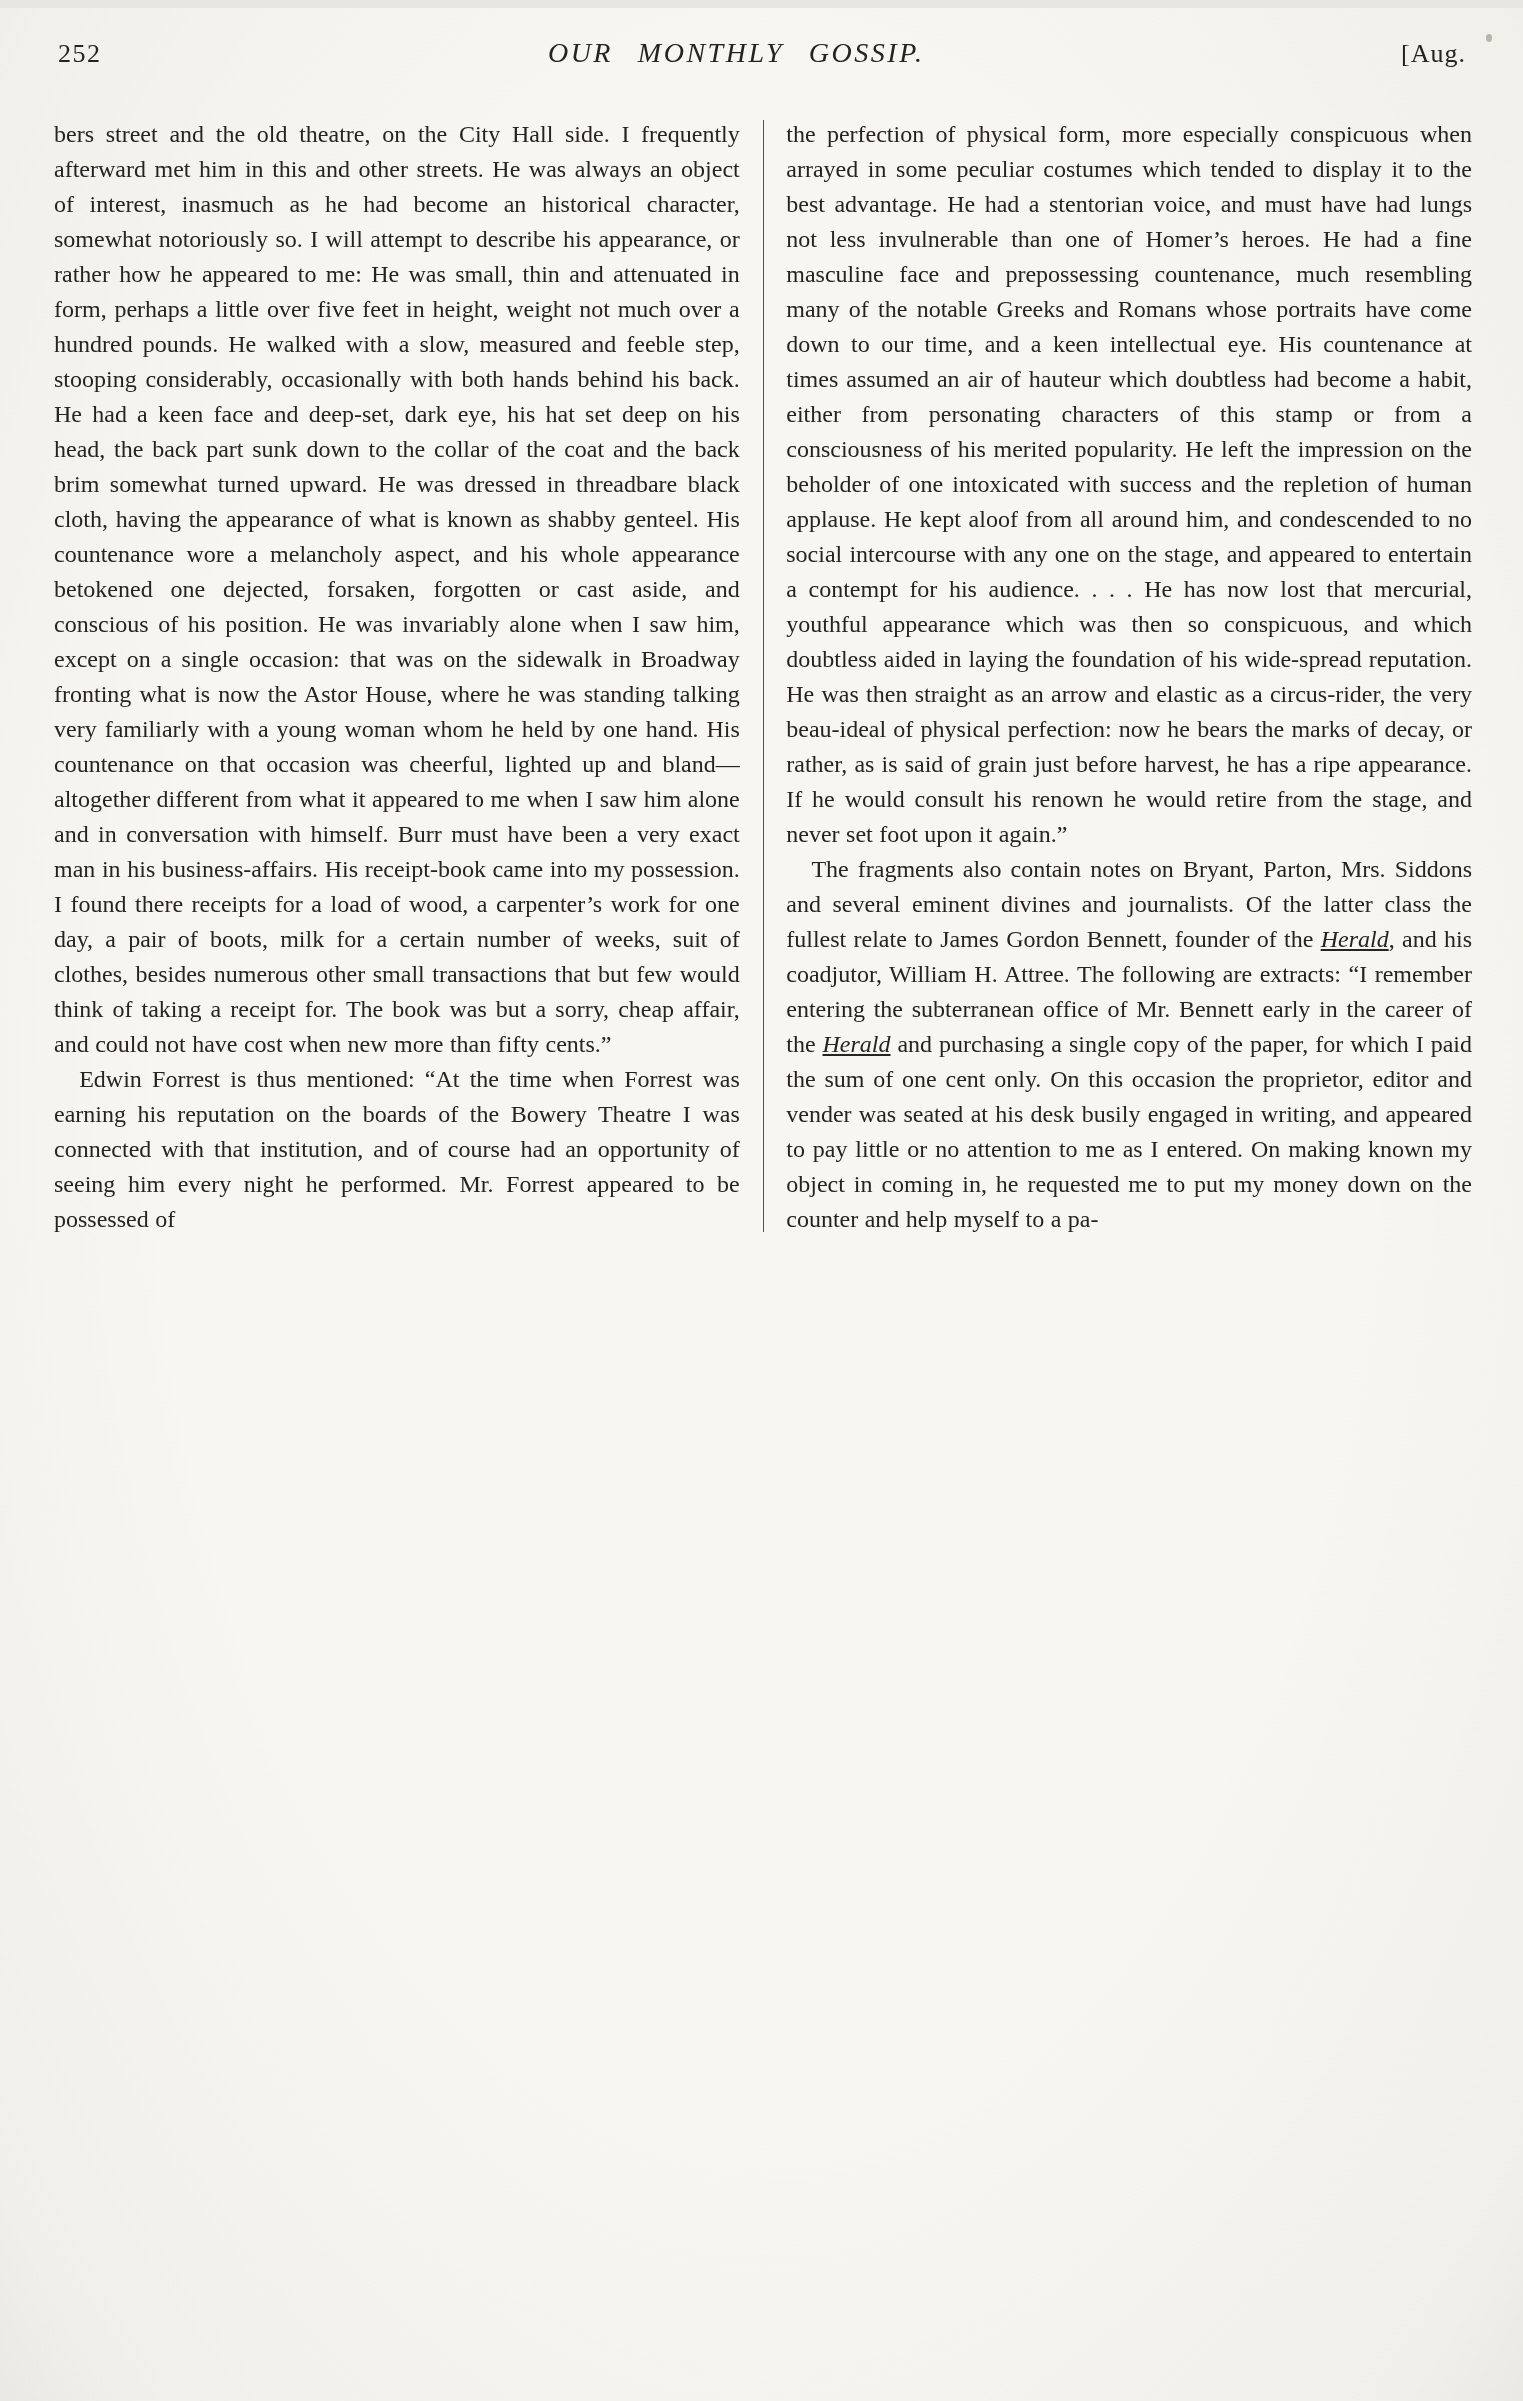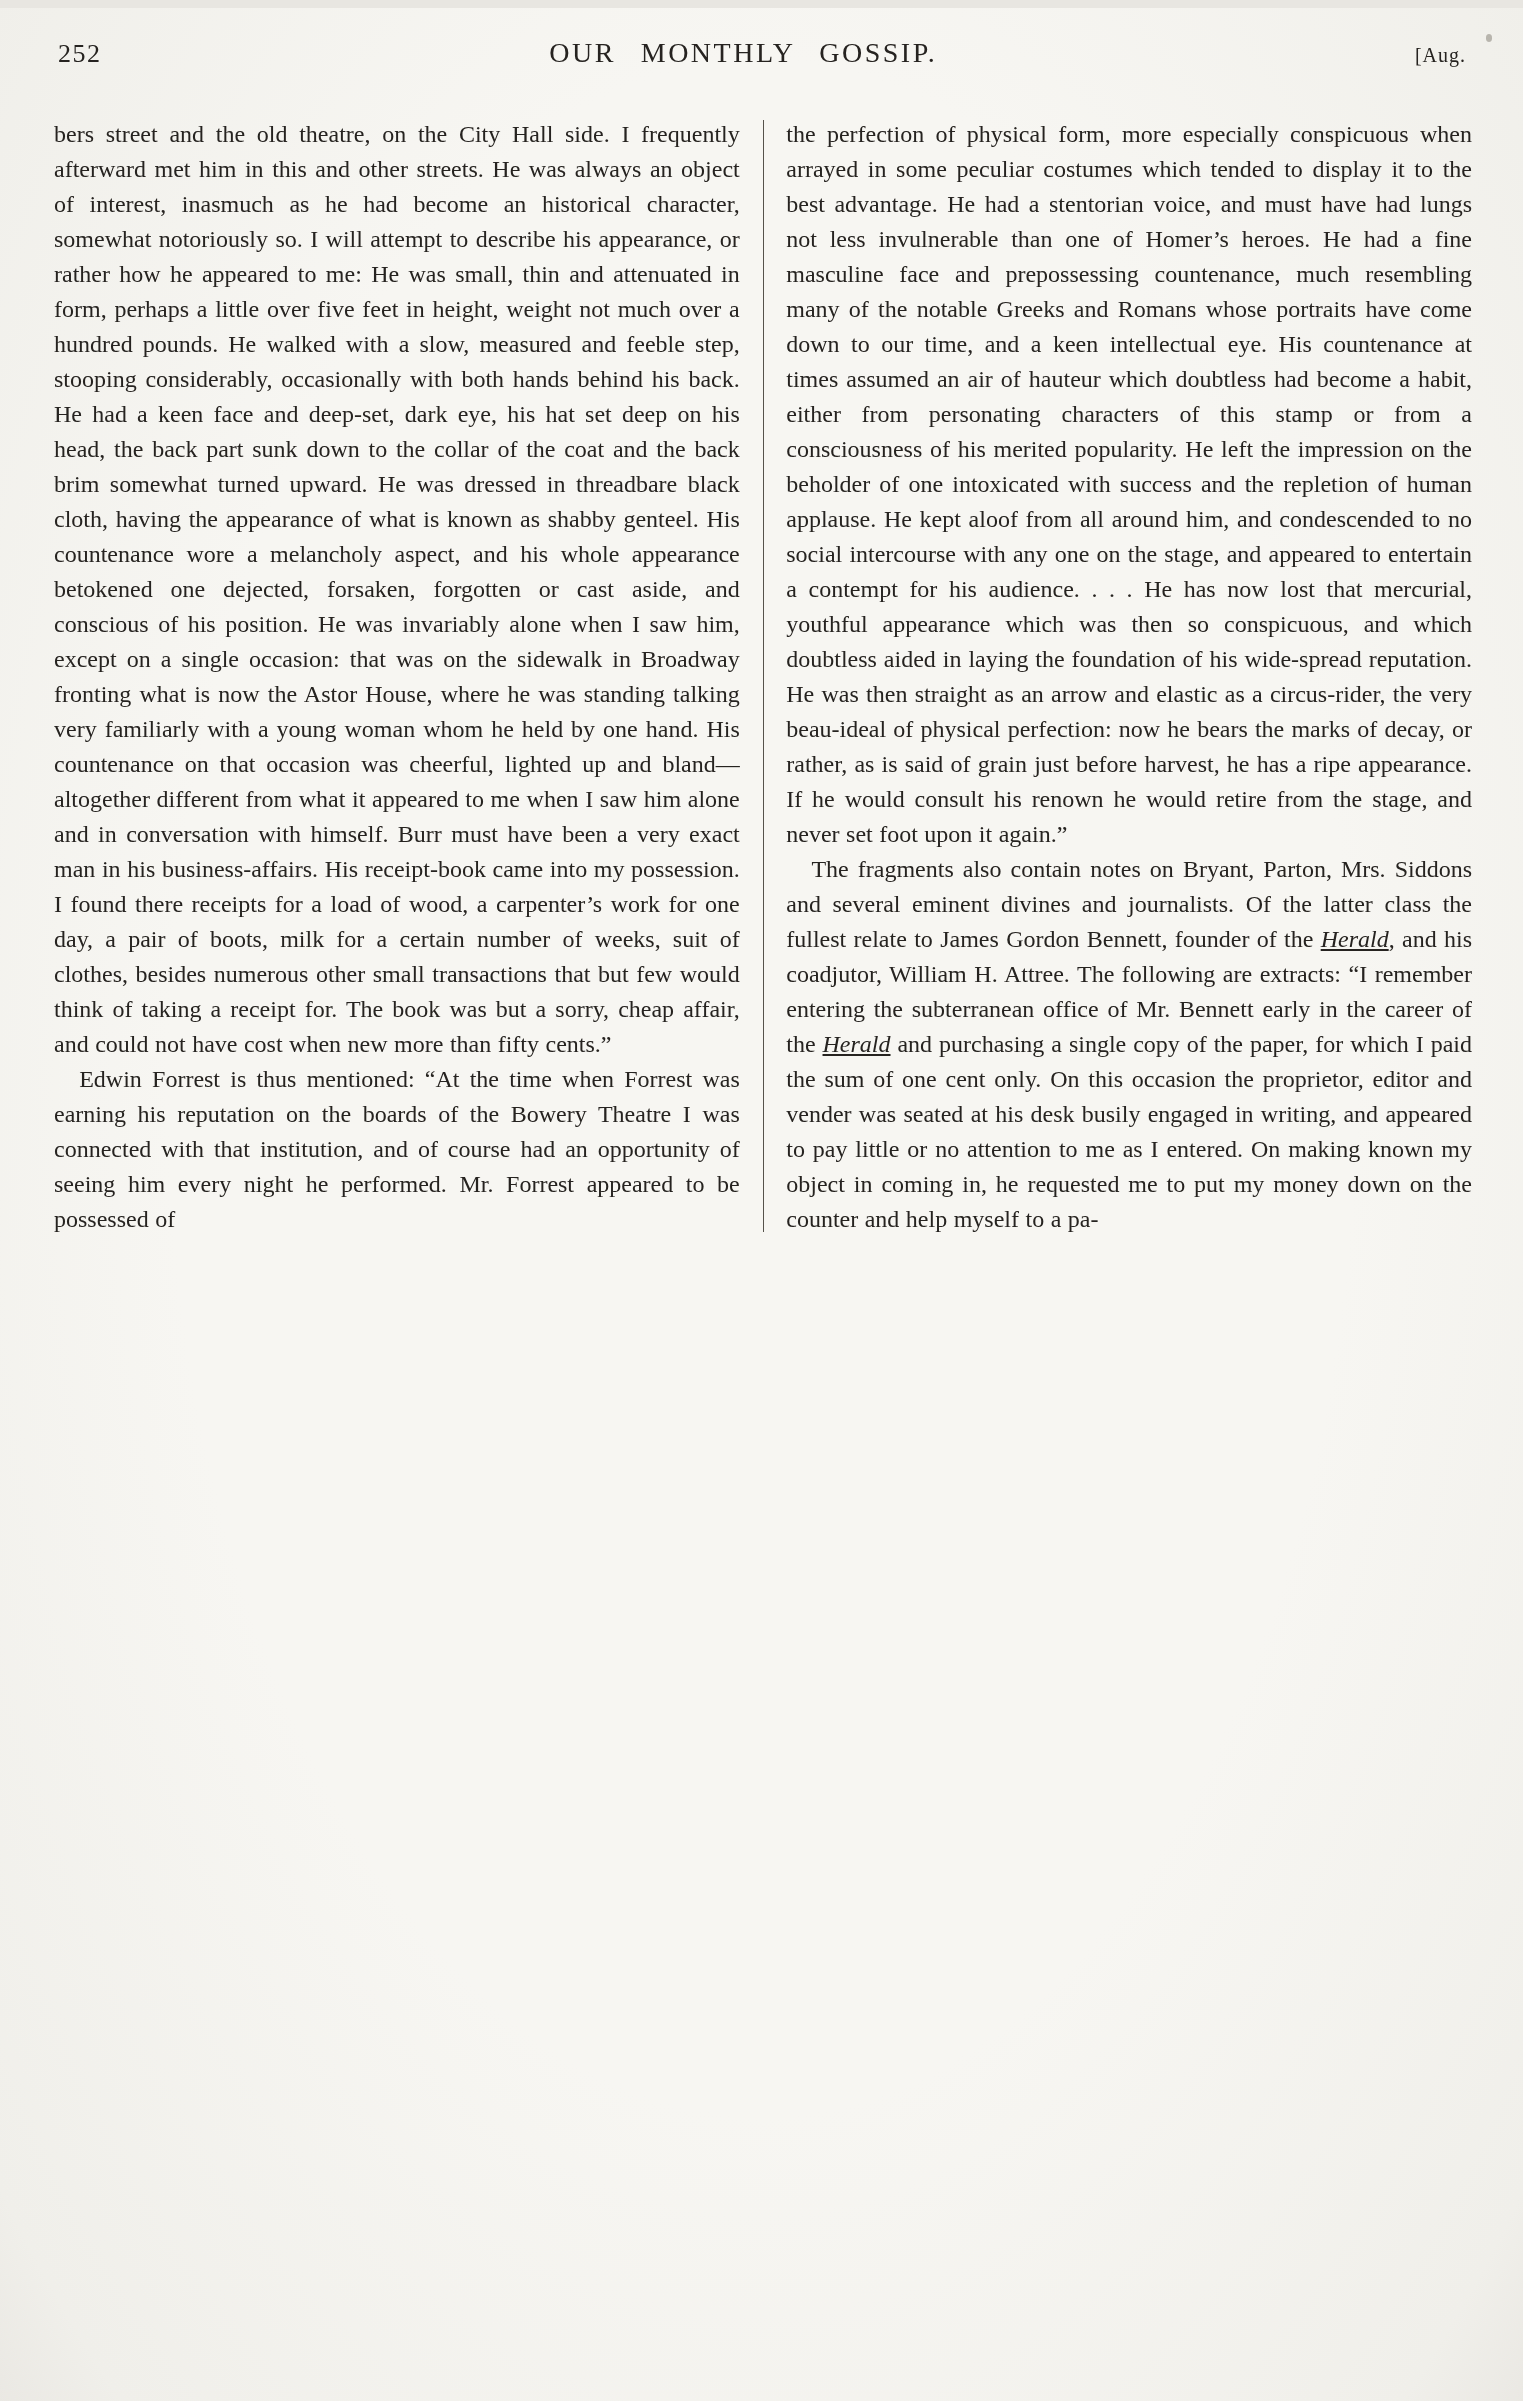--- a/index.html
+++ b/index.html
@@ -23,27 +23,28 @@
     justify-content: space-between;
     align-items: baseline;
     padding: 29px 58px 0 58px;
     font-size: 27px;
   }
   .head-page-number {
     font-size: 26px;
     letter-spacing: 1.5px;
   }
   .head-title {
+    font-style: italic;
     font-size: 28px;
     letter-spacing: 2.5px;
     word-spacing: 0.55em;
     transform: translateX(-15px);
   }
   .head-issue {
-    font-size: 20px;
+    font-size: 26px;
     letter-spacing: 1px;
     text-align: center;
   }
   .text-block {
     display: flex;
     align-items: stretch;
     padding: 0 52px 0 54px;
     margin-top: 48px;
   }
   .column {

